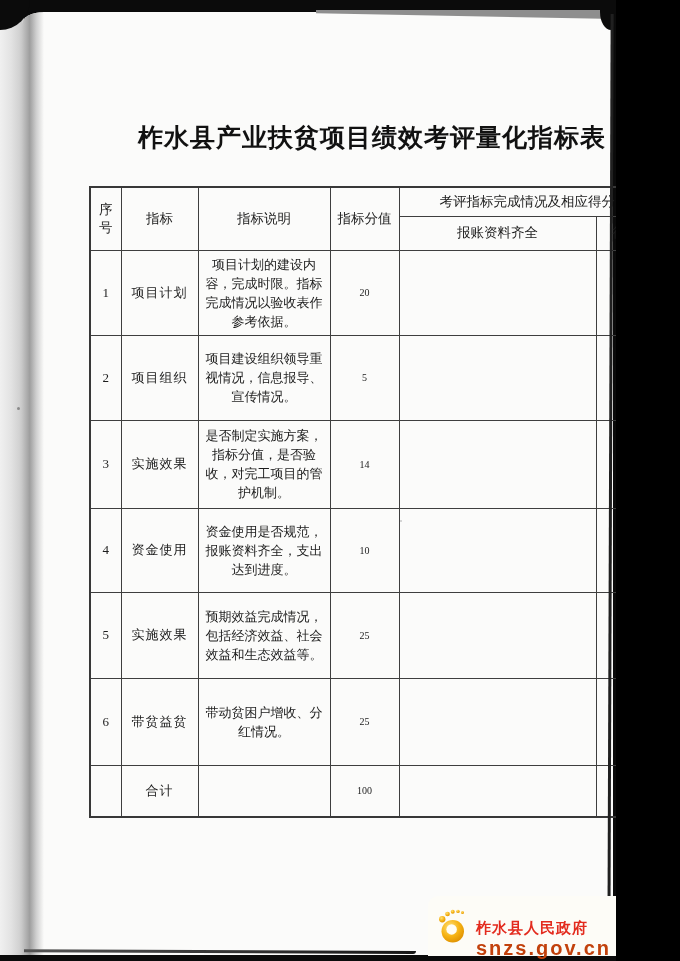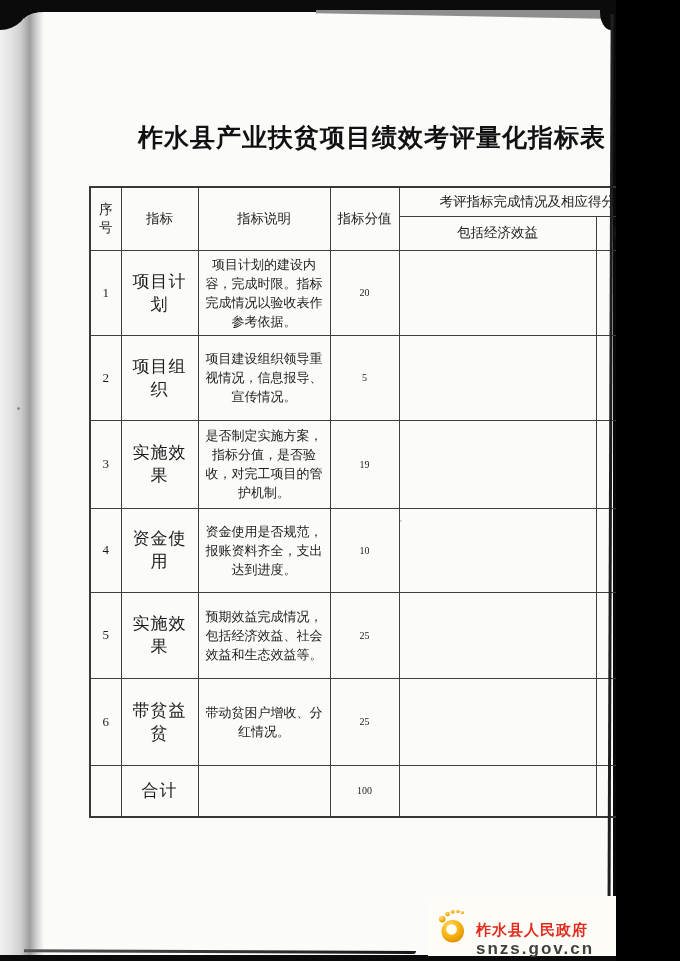--- a/index.html
+++ b/index.html
@@ -39,36 +39,36 @@
   table.indicator{position:absolute;left:67px;top:174px;width:566px;border-collapse:collapse;
       table-layout:fixed;}
   table.indicator col.c-no{width:31px;} table.indicator col.c-ind{width:77px;}
   table.indicator col.c-desc{width:132px;} table.indicator col.c-score{width:69px;}
   table.indicator col.c-comp{width:197px;} table.indicator col.c-pts{width:60px;}
   table.indicator th,table.indicator td{border:1px solid #3e3e3e;font-weight:400;
       text-align:center;vertical-align:middle;padding:0 4px;color:#1c1c1c;}
   table.indicator{border:2px solid #383838;}
   th{font-size:13.5px;}
   td.no-cell{font-size:13px;font-family:"Liberation Serif","DejaVu Serif",serif;}
-  td.ind-cell{font-size:17px;letter-spacing:1px;}
+  td.ind-cell{font-size:13px;letter-spacing:1px;}
   td.desc-cell{font-size:13px;line-height:19px;padding:2px 5px;}
   td.score-cell{font-size:10px;}
   tr.hdr1{height:29px;} tr.hdr2{height:34px;}
   tr.r1{height:85px;} tr.r2{height:85px;} tr.r3{height:88px;}
   tr.r4{height:84px;} tr.r5{height:86px;} tr.r6{height:87px;}
   tr.rtotal{height:52px;margin-top:44px;}
 
   
   .gov-badge{position:absolute;right:0;bottom:5px;width:188px;height:60px;background:#fdfcf7;
       border-top-left-radius:10px;display:flex;align-items:center;gap:9px;padding-left:9px;
       box-sizing:border-box;}
   .gov-badge .txt{display:flex;flex-direction:column;line-height:1.15;}
   .gov-org{font-size:15px;font-weight:700;color:#e32b1e;letter-spacing:1px;
       font-family:"Liberation Serif","DejaVu Serif",serif;margin-top:28px;}
-  .gov-site{font-size:17px;font-weight:700;color:#404040;letter-spacing:2px;
+  .gov-site{font-size:20px;font-weight:700;color:#c2410c;letter-spacing:2px;
       font-family:"Liberation Sans","DejaVu Sans",sans-serif;}
   .foot-icon{width:30px;height:36px;flex:0 0 auto;}
 </style>
 </head>
 <body>
 
 <div class="scan">
   <div class="under-pages"></div>
   <div class="page">
 
@@ -85,21 +85,21 @@
       </colgroup>
       <tbody>
           <tr class="hdr1">
         <th rowspan="2">序号</th>
         <th rowspan="2">指标</th>
         <th rowspan="2">指标说明</th>
         <th rowspan="2">指标分值</th>
         <th colspan="2">考评指标完成情况及相应得分</th>
       </tr>
       <tr class="hdr2">
-        <th>包括经济效益</th>
+        <th>报账资料齐全</th>
         <th>得分</th>
       </tr>
 
       <tr class="r1">
         <td class="no-cell">1</td>
         <td class="ind-cell">项目计划</td>
         <td class="desc-cell">项目计划的建设内容，完成时限。指标完成情况以验收表作参考依据。</td>
         <td class="score-cell">20</td>
         <td></td>
         <td></td>
@@ -109,21 +109,21 @@
         <td class="ind-cell">项目组织</td>
         <td class="desc-cell">项目建设组织领导重视情况，信息报导、宣传情况。</td>
         <td class="score-cell">5</td>
         <td></td>
         <td></td>
       </tr>
       <tr class="r3">
         <td class="no-cell">3</td>
         <td class="ind-cell">实施效果</td>
         <td class="desc-cell">是否制定实施方案，指标分值，是否验收，对完工项目的管护机制。</td>
-        <td class="score-cell">19</td>
+        <td class="score-cell">14</td>
         <td></td>
         <td></td>
       </tr>
       <tr class="r4">
         <td class="no-cell">4</td>
         <td class="ind-cell">资金使用</td>
         <td class="desc-cell">资金使用是否规范，报账资料齐全，支出达到进度。</td>
         <td class="score-cell">10</td>
         <td></td>
         <td></td>

